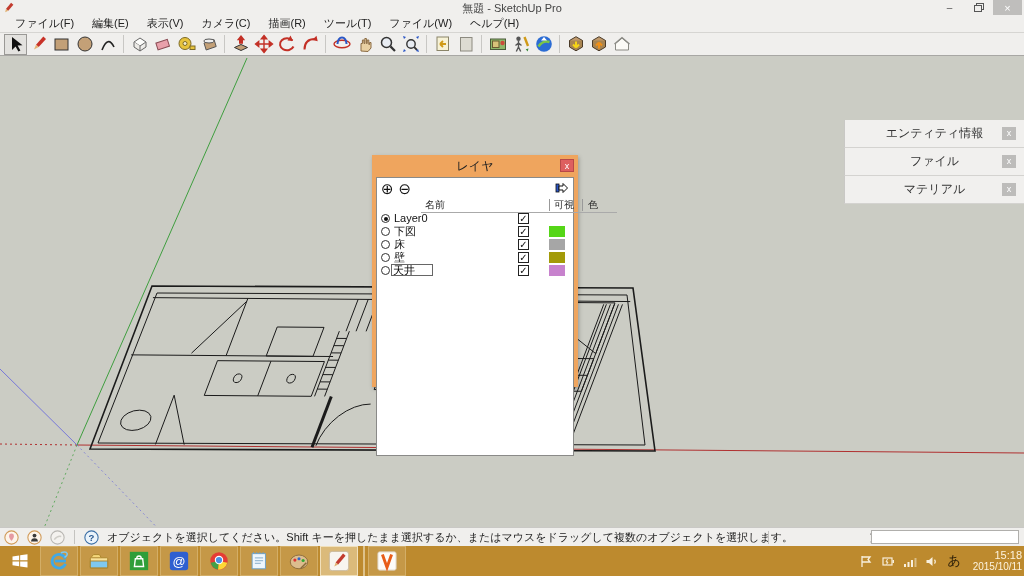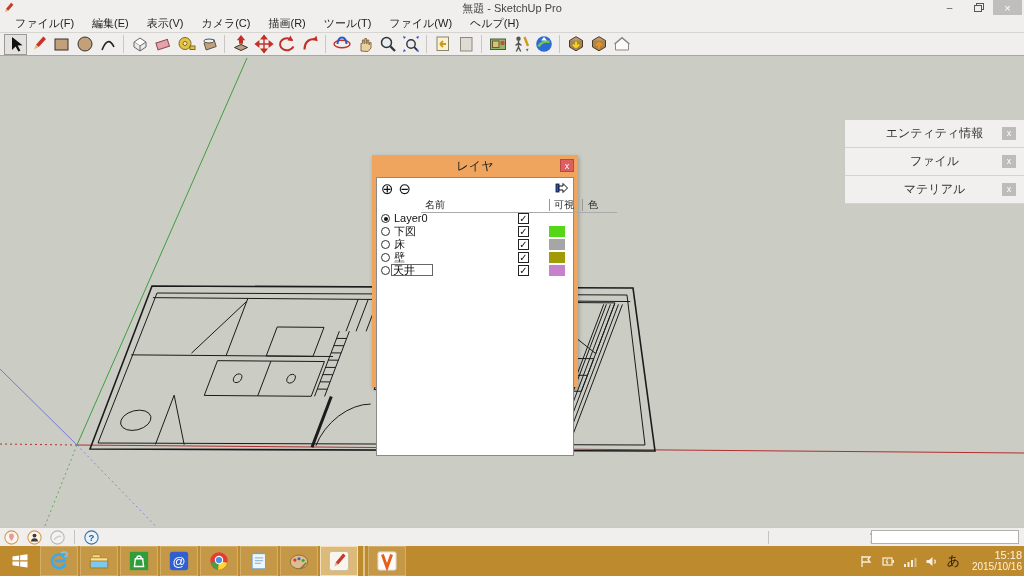--- a/index.html
+++ b/index.html
@@ -415,20 +415,21 @@
         <path d="M4 9 q3 -4 6.5 -3" stroke="#cfcdc8" fill="none" stroke-width="1.4"></path>
       </svg>
   </span>
   <span class="sb-sep"></span>
   <span class="tray-ico">
     <svg width="15" height="15" viewBox="0 0 14 14">
         <circle cx="7" cy="7" r="6.2" fill="#eaf3fb" stroke="#3a6ea5"></circle>
         <text x="7" y="10.2" font-size="9" font-weight="bold" fill="#2a5a92" text-anchor="middle">?</text>
       </svg>
   </span>
+  <span id="status-msg">オブジェクトを選択してください。Shift キーを押したまま選択するか、またはマウスをドラッグして複数のオブジェクトを選択します。</span>
   <span class="sb-sep2"></span>
   <span id="measure-label">測定</span>
   <input id="measure-input" value="" style="">
 </div>
 
 <div class="abs" id="taskbar">
   <div id="start-btn">
     <svg width="20" height="20" viewBox="0 0 24 24">
         <path fill="#fff" d="M3 6.5 L11 5.3 V11 H3 z M12.2 5.1 L21 3.8 V11 h-8.8 z M3 12.5 h8 v5.8 L3 17.1 z M12.2 12.5 H21 v7.3 l-8.8 -1.3 z"></path>
       </svg>
@@ -527,15 +528,15 @@
   </span>
   <span class="tray-ico">
     <svg width="14" height="13" viewBox="0 0 14 13">
         <path d="M1.5 5 h2.5 L7.5 2 v9 L4 8 H1.5 z" fill="#f8efdd"></path>
         <path d="M9.5 4.5 a3.2 3.2 0 0 1 0 4" stroke="#f8efdd" fill="none" stroke-width="1.2"></path>
       </svg>
   </span>
   <span class="tray-ico" id="ime">あ</span>
   <div id="clock">
     <div class="t">15:18</div>
-    <div class="d">2015/10/16</div>
+    <div class="d">2015/10/11</div>
   </div>
 </div>
 
 </body></html>

